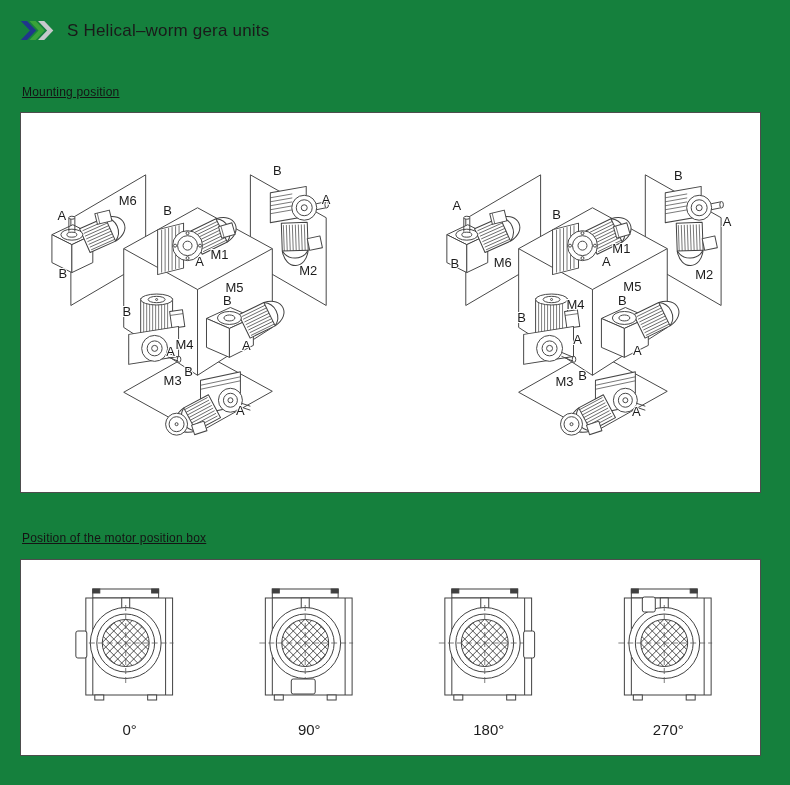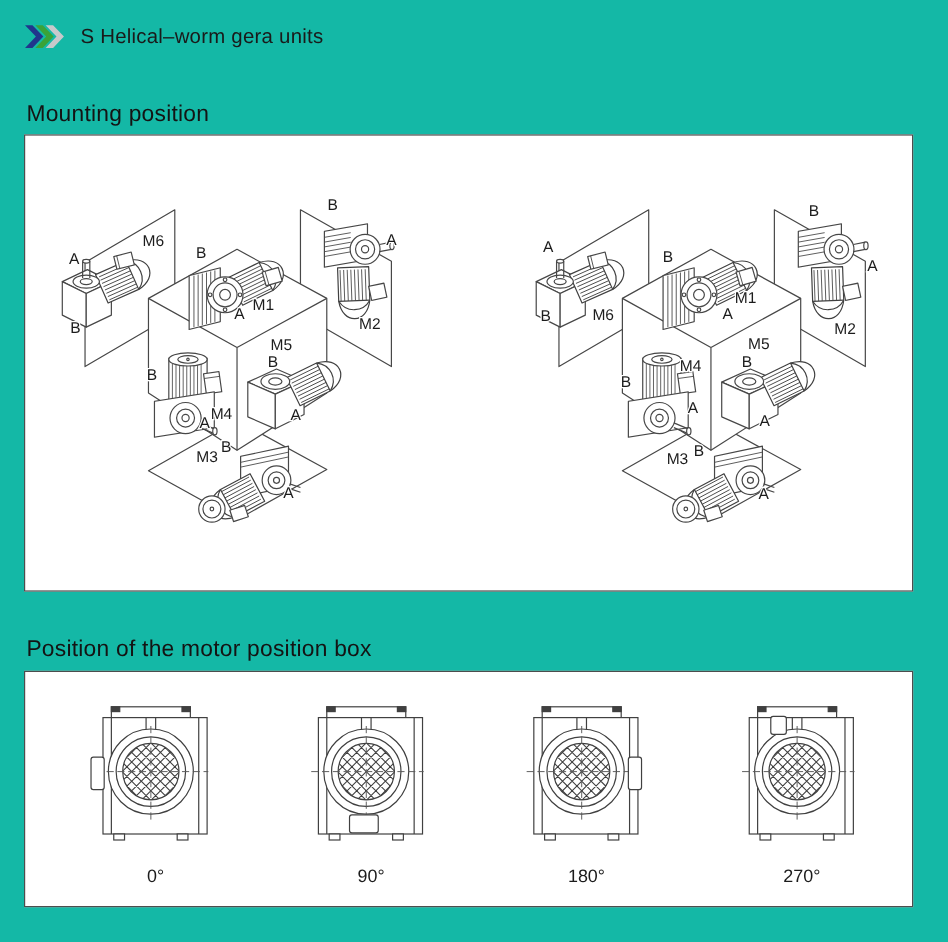--- a/index.html
+++ b/index.html
@@ -1,21 +1,21 @@
 <!DOCTYPE html>
 <html><head>
 <meta charset="utf-8">
 <style>
   html,body{margin:0;padding:0;background:#fff;}
-  .page{position:relative;width:790px;height:785px;background:#14b8a6;overflow:hidden;
+  .page{position:relative;width:790px;height:785px;background:#15803d;overflow:hidden;
         font-family:"Liberation Sans",sans-serif;color:#1a1a1a;}
   .header{position:absolute;left:20px;top:20px;display:flex;align-items:center;gap:10px;}
   .chevrons{width:37px;height:21px;}
   .title{font-size:17px;letter-spacing:0.2px;color:#1a1a1a;}
-  .section-heading{position:absolute;left:22px;font-size:19px;letter-spacing:0.2px;color:#141414;}
+  .section-heading{position:absolute;left:22px;font-size:12px;letter-spacing:0.2px;color:#141414;text-decoration:underline;}
   .heading-mounting{top:85px;}
   .heading-thermal{top:531px;}
   .panel{position:absolute;left:20px;width:741px;border:1px solid #4d4d4d;background:#fff;box-sizing:border-box;}
   .panel-mounting{top:112px;height:381px;}
   .panel-thermal{top:559px;height:197px;}
   .panel svg{display:block;width:100%;height:100%;}
   .dlabel{font-family:"Liberation Sans",sans-serif;font-size:13px;fill:#1c1c1c;text-anchor:middle;
           paint-order:stroke;stroke:#ffffff;stroke-width:2px;}
   .deglabel{font-family:"Liberation Sans",sans-serif;font-size:15px;fill:#1c1c1c;text-anchor:middle;}
 </style>

